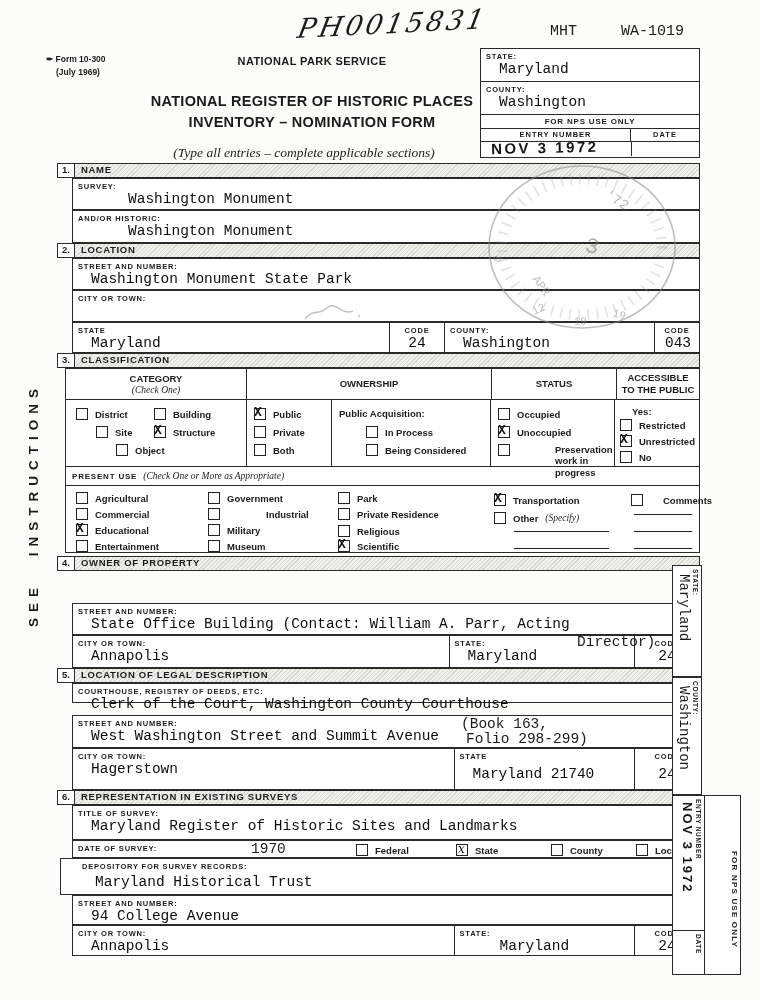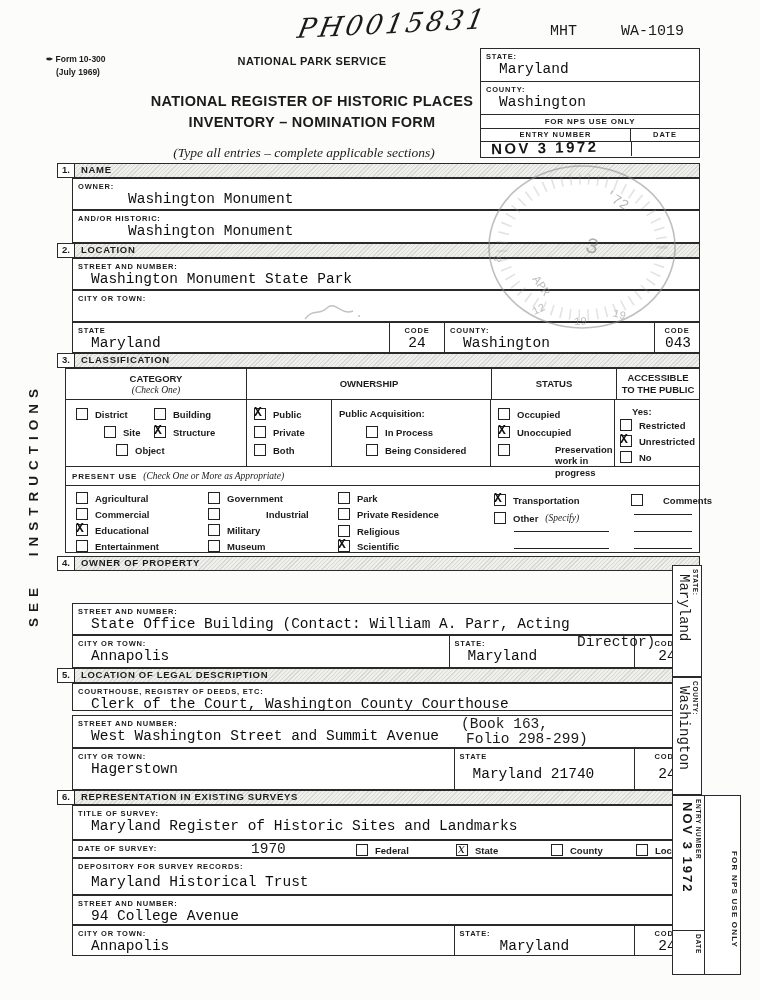--- a/index.html
+++ b/index.html
@@ -102,21 +102,21 @@
     </div>
   </div>
 
   <div class="abs see" style="left:33px;top:505px;transform:translate(-50%,-50%) rotate(-90deg);">SEE INSTRUCTIONS</div>
 
   <div class="abs bar" style="left:57px;top:163px;width:643px;height:15px;">
     <div class="num">1.</div>
     <div class="t">NAME</div>
   </div>
   <div class="abs box" style="left:72px;top:178px;width:628px;height:32px;">
-    <div class="lbl">OWNER:</div>
+    <div class="lbl">SURVEY:</div>
     <div class="val" style="padding-left:55px;">Washington Monument</div>
   </div>
   <div class="abs box" style="left:72px;top:210px;width:628px;height:33px;">
     <div class="lbl">AND/OR HISTORIC:</div>
     <div class="val" style="padding-left:55px;">Washington Monument</div>
   </div>
 
   <div class="abs bar" style="left:57px;top:243px;width:643px;height:15px;">
     <div class="num">2.</div>
     <div class="t">LOCATION</div>
@@ -183,21 +183,21 @@
             <b></b>
           </span>
           <span>District</span>
         </div>
       <div class="ck abs" style="left:88px;top:8px;">
           <span class="cb">
             <b></b>
           </span>
           <span>Building</span>
         </div>
-      <div class="ck abs" style="left:10px;top:26px;padding-left:28px;">
+      <div class="ck abs" style="left:2px;top:26px;padding-left:28px;">
           <span class="cb">
             <b></b>
           </span>
           <span>Site</span>
         </div>
       <div class="ck abs" style="left:88px;top:26px;">
           <span class="cb">
             <b>X</b>
           </span>
           <span>Structure</span>
@@ -410,21 +410,21 @@
       <div class="lbl" style="text-align:center;padding-left:0;">CODE</div>
       <div class="val" style="padding-left:0;text-align:center;">24</div>
     </div>
     <div class="abs" style="left:505px;top:-1px;font:400 14.5px 'Liberation Mono',monospace;z-index:3;">Director)</div>
   </div>
 
   <div class="abs bar" style="left:57px;top:668px;width:643px;height:15px;">
     <div class="num">5.</div>
     <div class="t">LOCATION OF LEGAL DESCRIPTION</div>
   </div>
-  <div class="abs box" style="left:72px;top:683px;width:628px;height:28px;">
+  <div class="abs box" style="left:72px;top:683px;width:628px;height:20px;">
     <div class="lbl">COURTHOUSE, REGISTRY OF DEEDS, ETC:</div>
     <div class="val">Clerk of the Court, Washington County Courthouse</div>
   </div>
   <div class="abs box" style="left:72px;top:715px;width:628px;height:33px;">
     <div class="lbl">STREET AND NUMBER:</div>
     <div class="val">West Washington Street and Summit Avenue</div>
     <div class="abs" style="left:388px;top:0;font:400 14.5px 'Liberation Mono',monospace;">(Book 163,</div>
     <div class="abs" style="left:393px;top:15px;font:400 14.5px 'Liberation Mono',monospace;">Folio 298-299)</div>
   </div>
   <div class="abs" style="left:72px;top:748px;width:628px;height:42px;display:flex;">
@@ -471,21 +471,21 @@
         </span>
         <span>County</span>
       </div>
     <div class="ck abs" style="left:563px;top:3px;">
         <span class="cb">
           <b></b>
         </span>
         <span>Local</span>
       </div>
   </div>
-  <div class="abs box" style="left:72px;top:858px;width:628px;height:37px;">
+  <div class="abs box" style="left:60px;top:858px;width:628px;height:37px;padding-left:16px;">
     <div class="lbl">DEPOSITORY FOR SURVEY RECORDS:</div>
     <div class="val" style="margin-top:4px;">Maryland Historical Trust</div>
   </div>
   <div class="abs box" style="left:72px;top:895px;width:628px;height:30px;">
     <div class="lbl">STREET AND NUMBER:</div>
     <div class="val">94 College Avenue</div>
   </div>
   <div class="abs" style="left:72px;top:925px;width:628px;height:31px;display:flex;">
     <div class="box" style="width:383px;box-sizing:border-box;">
       <div class="lbl">CITY OR TOWN:</div>

